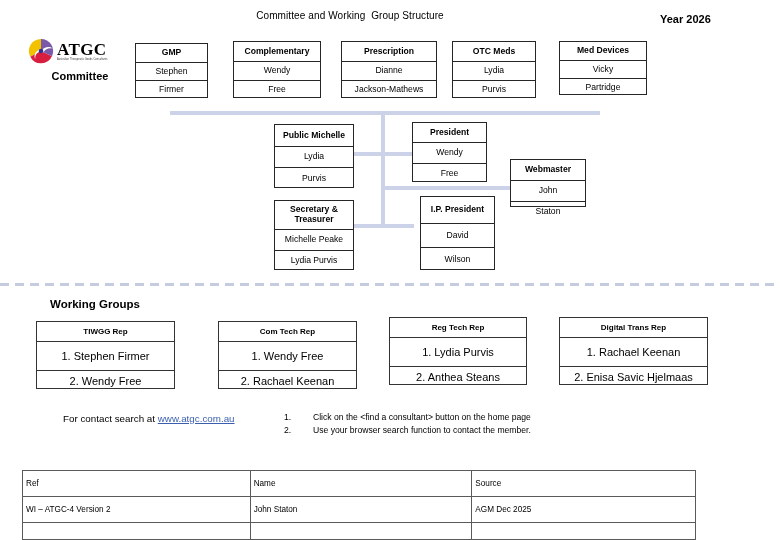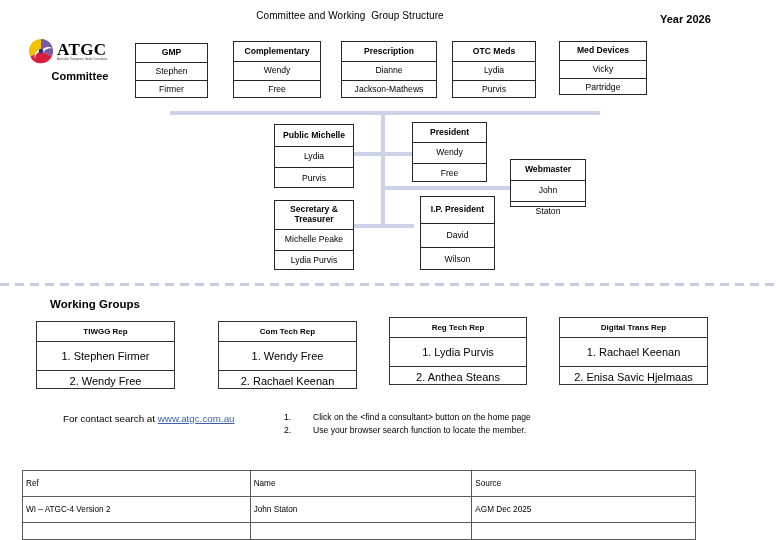--- a/index.html
+++ b/index.html
@@ -200,21 +200,21 @@
 
   <div class="contact"><span>For contact search at </span><a href="#">www.atgc.com.au</a></div>
 
   <div class="notes">
     <div class="row">
       <span class="num">1.</span>
       <span>Click on the &lt;find a consultant&gt; button on the home page</span>
     </div>
     <div class="row">
       <span class="num">2.</span>
-      <span>Use your browser search function to locate the member.</span>
+      <span>Use your browser search function to contact the member.</span>
     </div>
   </div>
 
   <table class="ftable">
     <tbody>
         <tr>
       <td class="c1">Ref</td>
       <td class="c2">Name</td>
       <td class="c3">Source</td>
     </tr>

